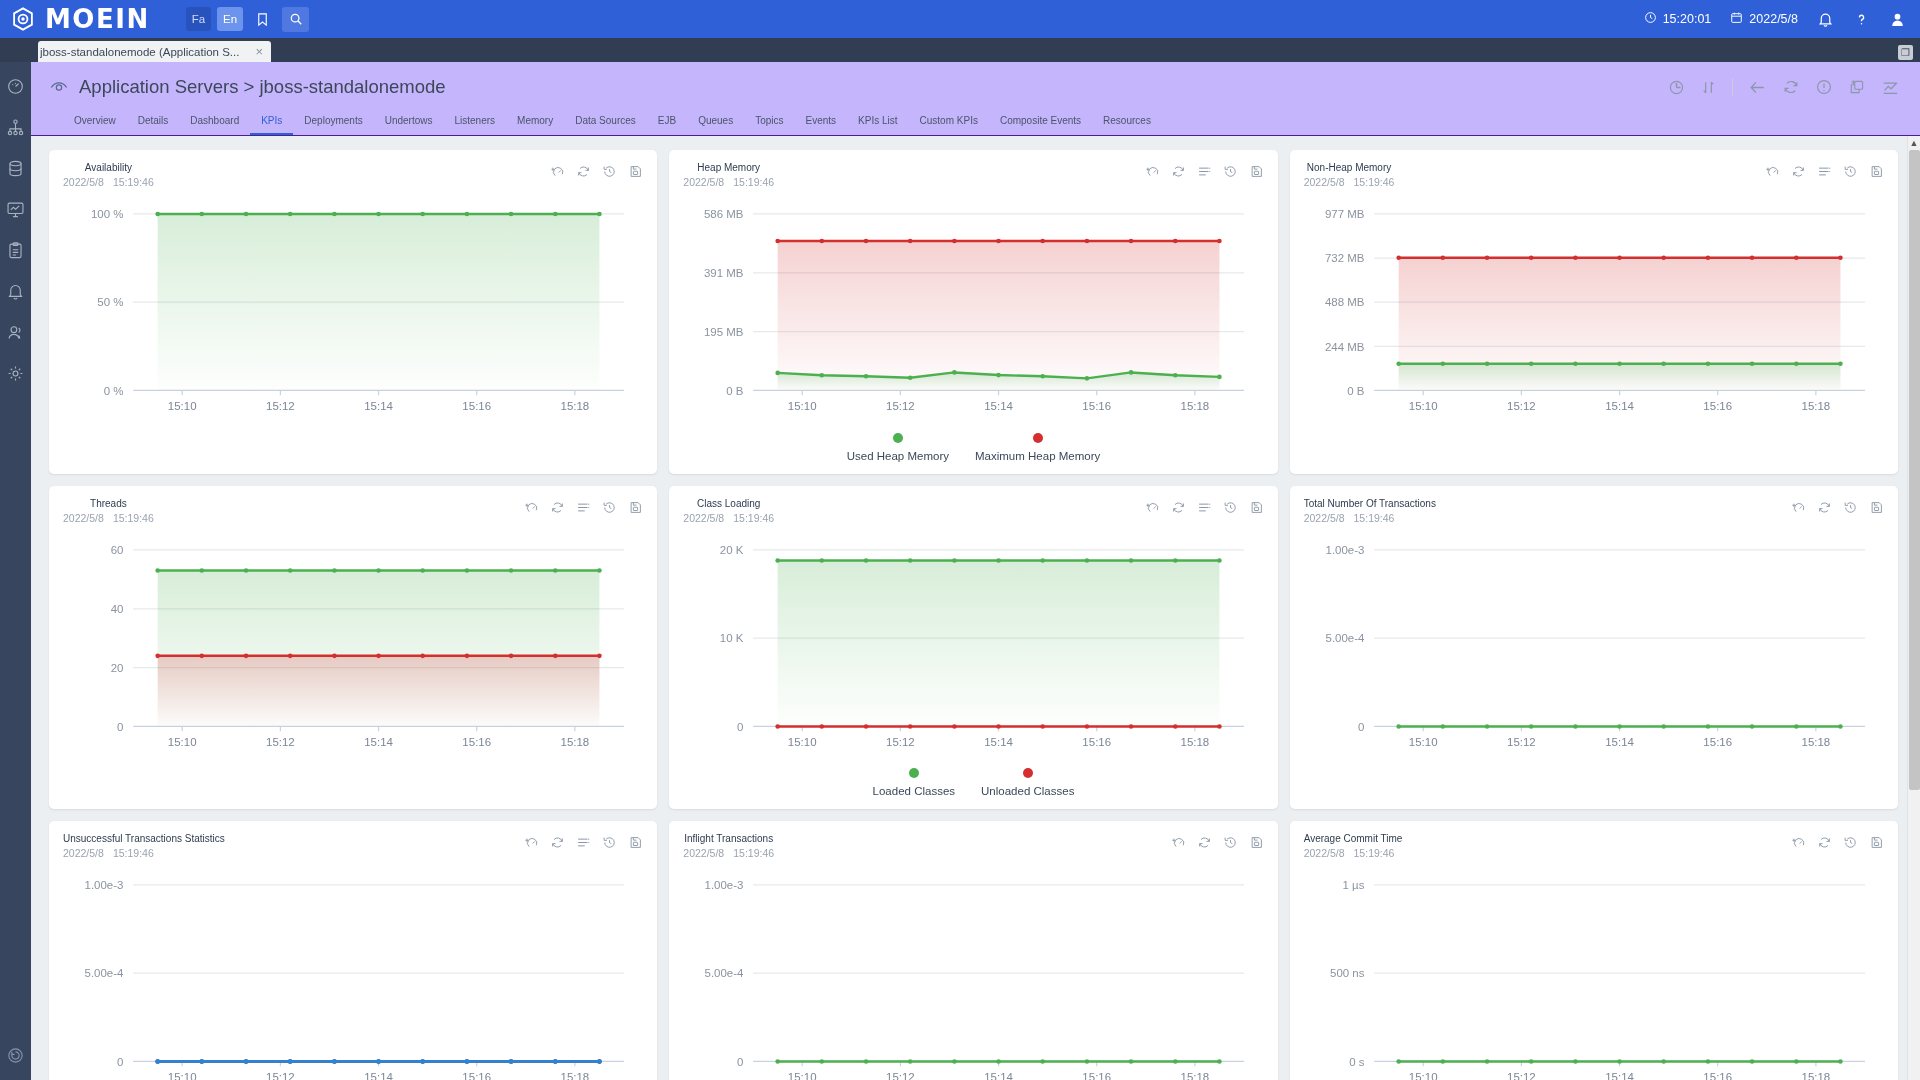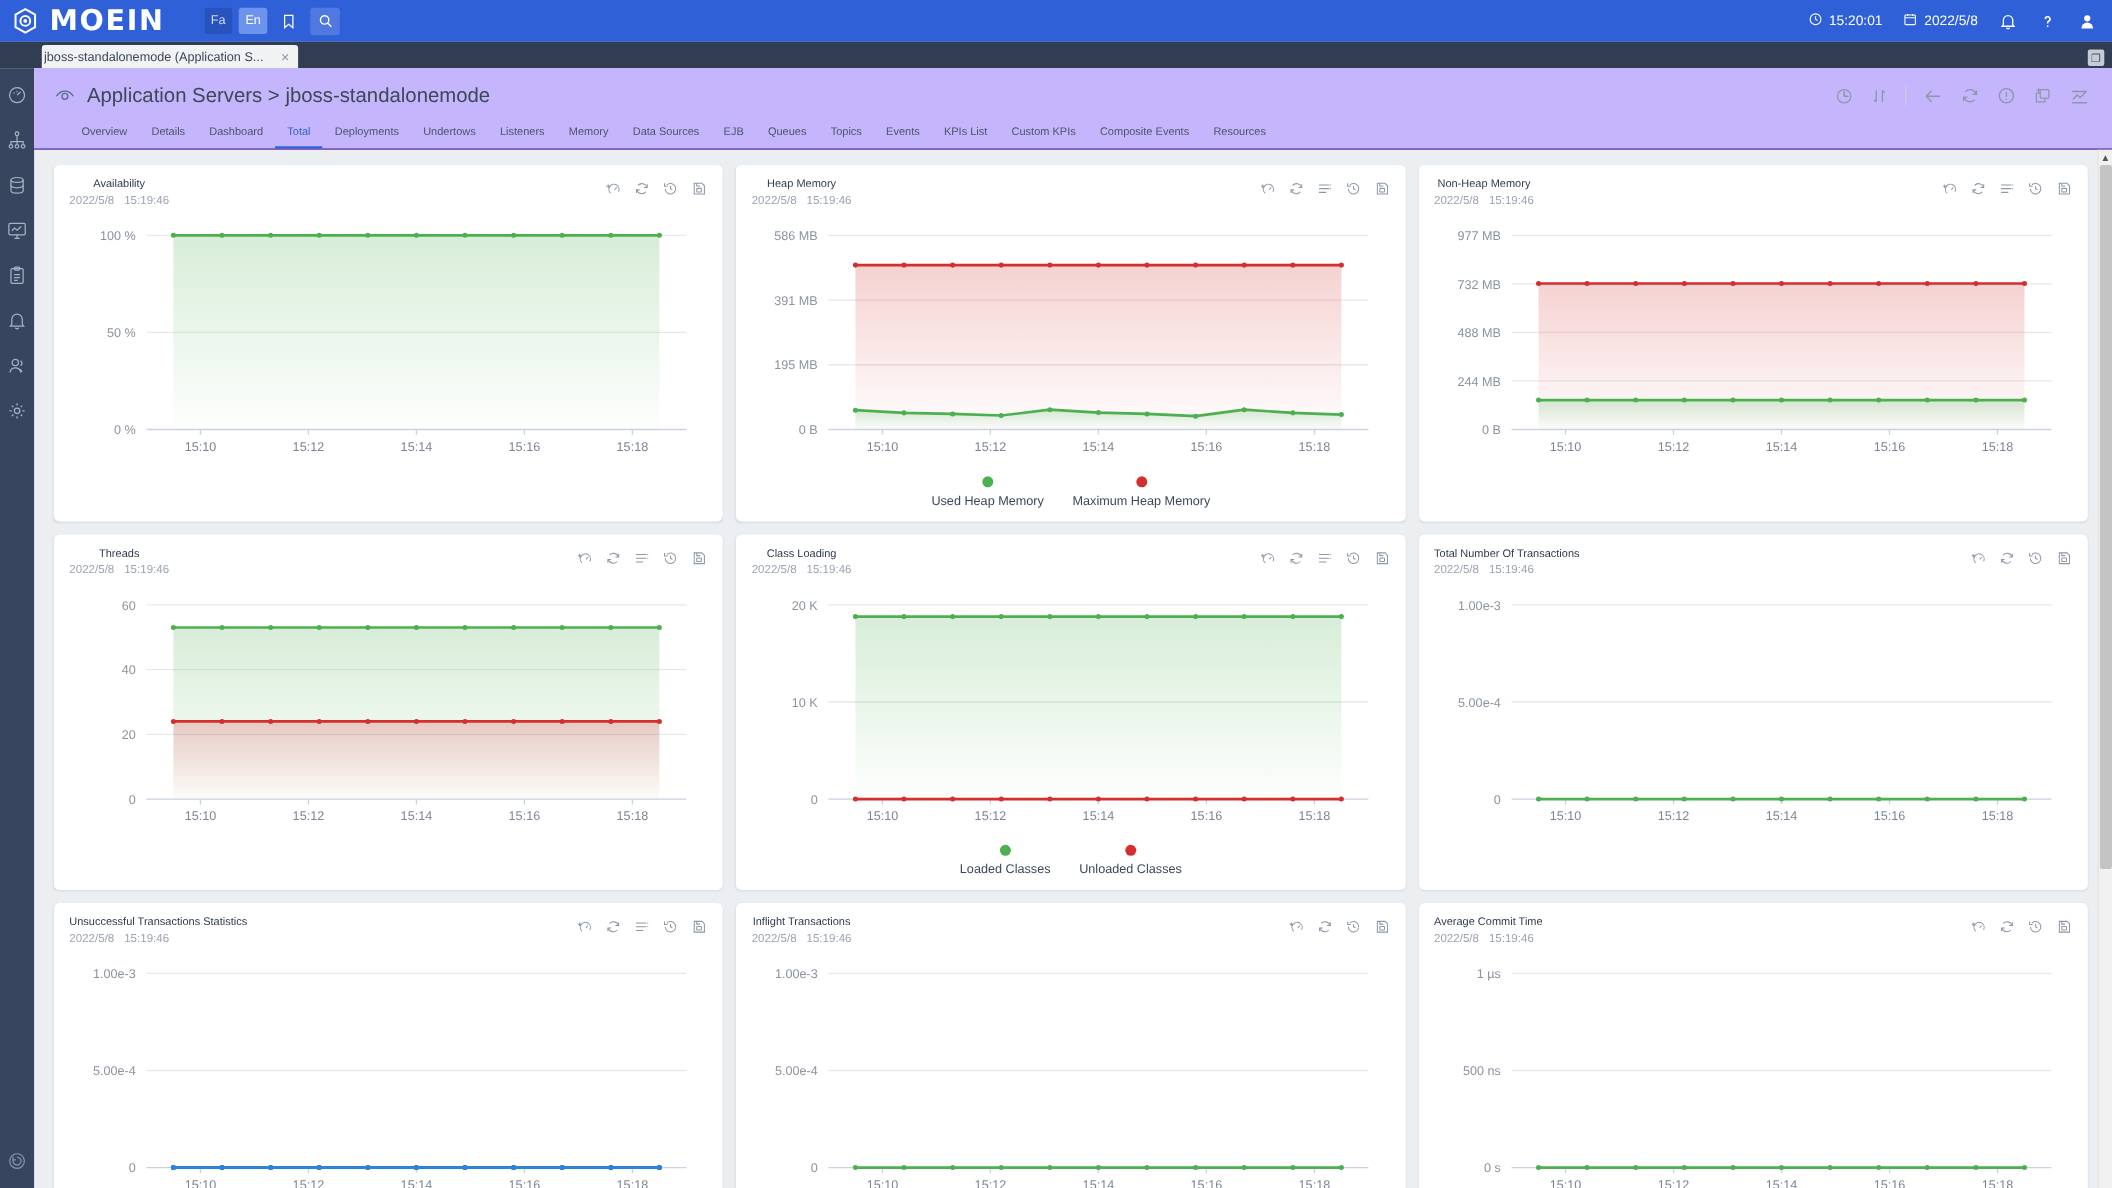--- a/index.html
+++ b/index.html
@@ -344,21 +344,21 @@
               <path d="M3.4 6.5h17M4.6 15.6l4.6-5 3.4 3 6.6-6.6M3.4 19.5h17"></path>
             </svg>
           </span>
         </div>
       </div>
 
       <div class="navtabs">
           <div class="navtab">Overview</div>
           <div class="navtab">Details</div>
           <div class="navtab">Dashboard</div>
-          <div class="navtab active">Total</div>
+          <div class="navtab active">KPIs</div>
           <div class="navtab">Deployments</div>
           <div class="navtab">Undertows</div>
           <div class="navtab">Listeners</div>
           <div class="navtab">Memory</div>
           <div class="navtab">Data Sources</div>
           <div class="navtab">EJB</div>
           <div class="navtab">Queues</div>
           <div class="navtab">Topics</div>
           <div class="navtab">Events</div>
           <div class="navtab">KPIs List</div>

